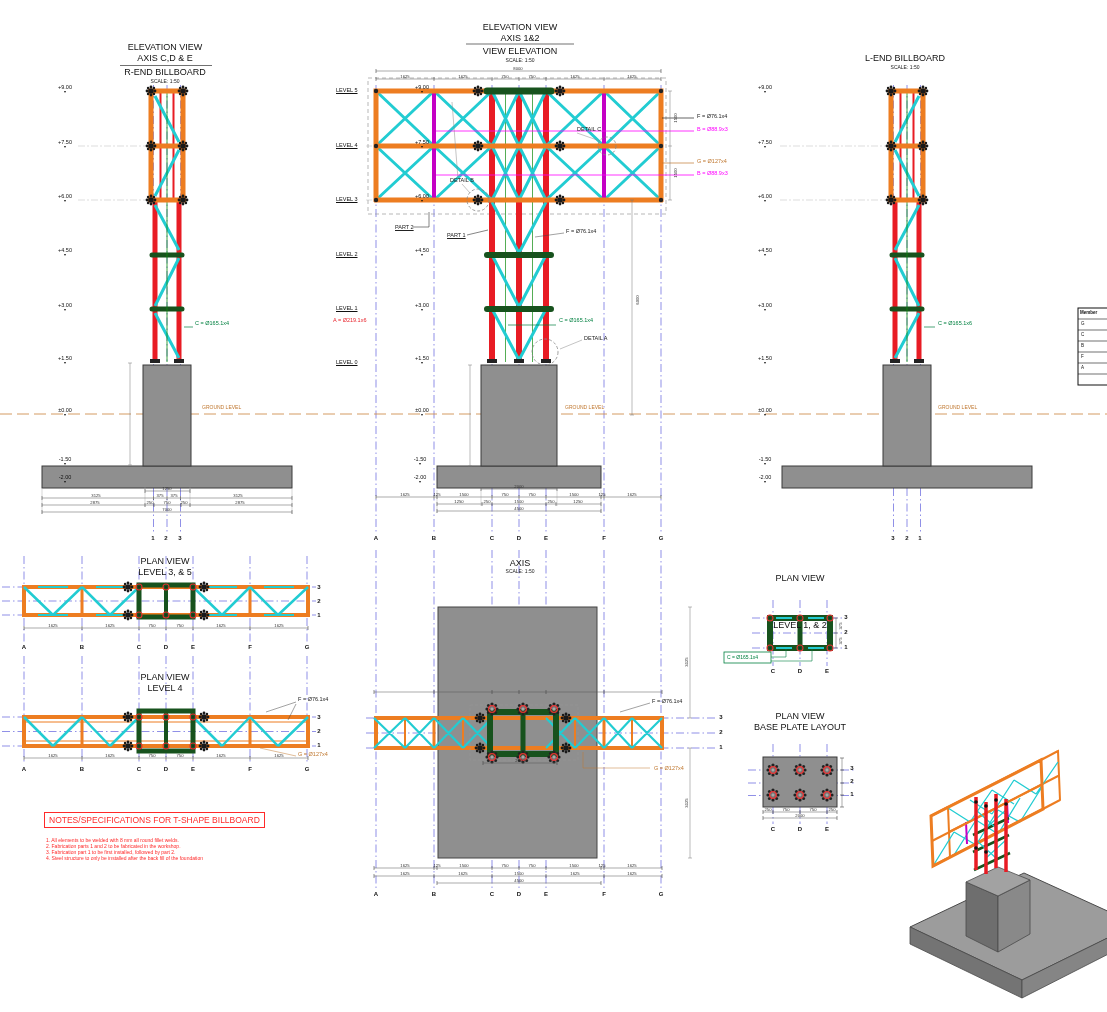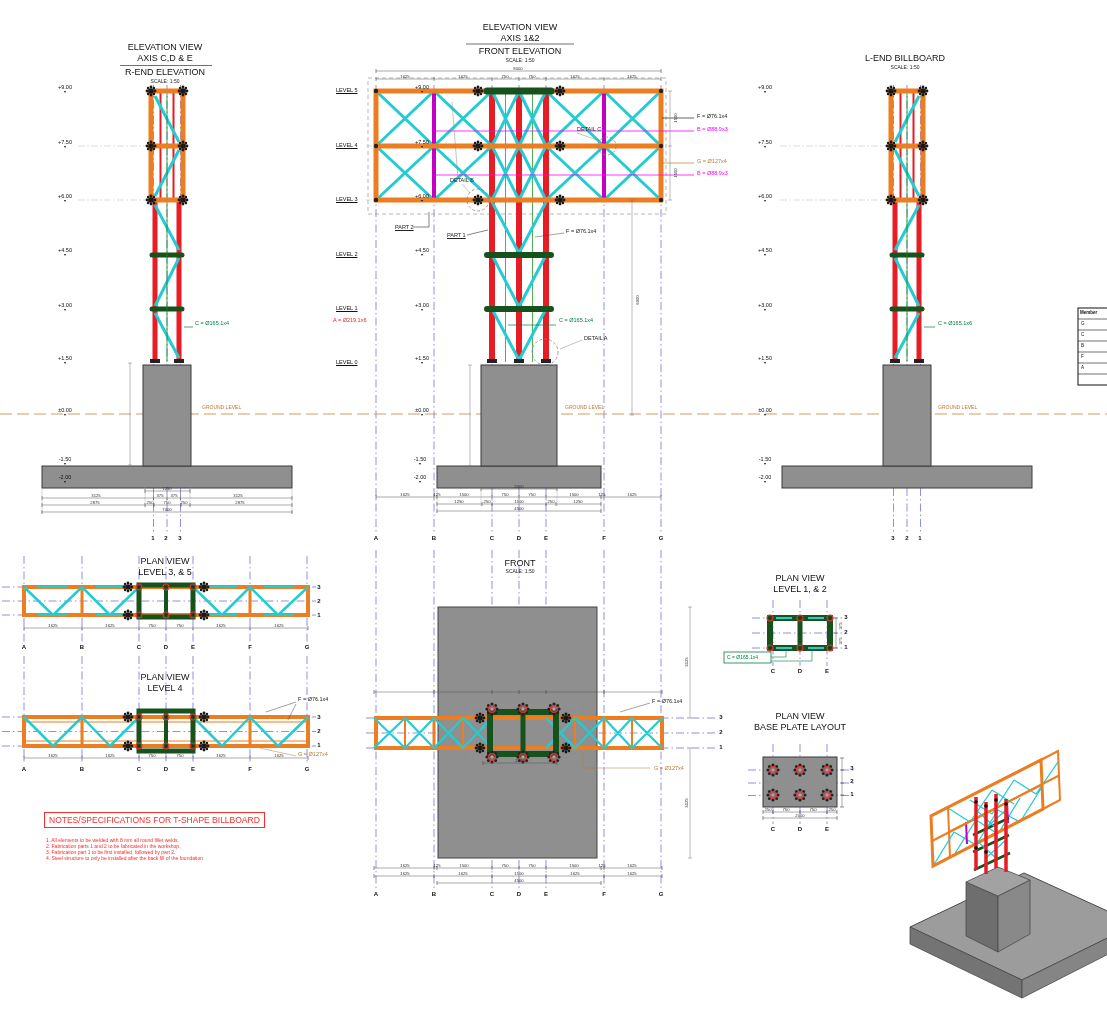--- a/index.html
+++ b/index.html
@@ -282,36 +282,36 @@
         <circle cx="96" cy="66" r="1.8" fill="#111"></circle>
         <circle cx="106" cy="60" r="1.8" fill="#111"></circle>
         <circle cx="116" cy="64" r="1.8" fill="#111"></circle>
         <circle cx="96" cy="112" r="1.8" fill="#111"></circle>
         <circle cx="86" cy="108" r="1.8" fill="#111"></circle>
 </g>
 </svg>
 
 <span class="tx title" style="left:165px;top:42px">ELEVATION VIEW</span>
 <span class="tx title" style="left:165px;top:53px">AXIS C,D &amp; E</span>
-<span class="tx title" style="left:165px;top:67px">R-END ELEVATION</span>
+<span class="tx title" style="left:165px;top:67px">R-END BILLBOARD</span>
 <span class="tx scale" style="left:165px;top:78px">SCALE: 1:50</span>
 <span class="tx title" style="left:520px;top:22px">ELEVATION VIEW</span>
 <span class="tx title" style="left:520px;top:33px">AXIS 1&amp;2</span>
-<span class="tx title" style="left:520px;top:46px">FRONT ELEVATION</span>
+<span class="tx title" style="left:520px;top:46px">VIEW ELEVATION</span>
 <span class="tx scale" style="left:520px;top:57px">SCALE: 1:50</span>
 <span class="tx title" style="left:905px;top:53px">L-END BILLBOARD</span>
 <span class="tx scale" style="left:905px;top:64px">SCALE: 1:50</span>
 <span class="tx title" style="left:165px;top:556px">PLAN VIEW</span>
 <span class="tx title" style="left:165px;top:567px">LEVEL 3, &amp; 5</span>
 <span class="tx title" style="left:165px;top:672px">PLAN VIEW</span>
 <span class="tx title" style="left:165px;top:683px">LEVEL 4</span>
-<span class="tx title" style="left:520px;top:558px">FRONT</span>
+<span class="tx title" style="left:520px;top:558px">AXIS</span>
 <span class="tx scale" style="left:520px;top:568px">SCALE: 1:50</span>
 <span class="tx title" style="left:800px;top:573px">PLAN VIEW</span>
-<span class="tx title" style="left:800px;top:584px">LEVEL 1, &amp; 2</span>
+<span class="tx title" style="left:800px;top:620px">LEVEL 1, &amp; 2</span>
 <span class="tx title" style="left:800px;top:711px">PLAN VIEW</span>
 <span class="tx title" style="left:800px;top:722px">BASE PLATE LAYOUT</span>
 
 <span class="tx mark" style="left:65px;top:84px">+9.00</span>
 <span class="tx mark" style="left:65px;top:139px">+7.50</span>
 <span class="tx mark" style="left:65px;top:193px">+6.00</span>
 <span class="tx mark" style="left:65px;top:247px">+4.50</span>
 <span class="tx mark" style="left:65px;top:302px">+3.00</span>
 <span class="tx mark" style="left:65px;top:355px">+1.50</span>
 <span class="tx mark" style="left:65px;top:407px">±0.00</span>

